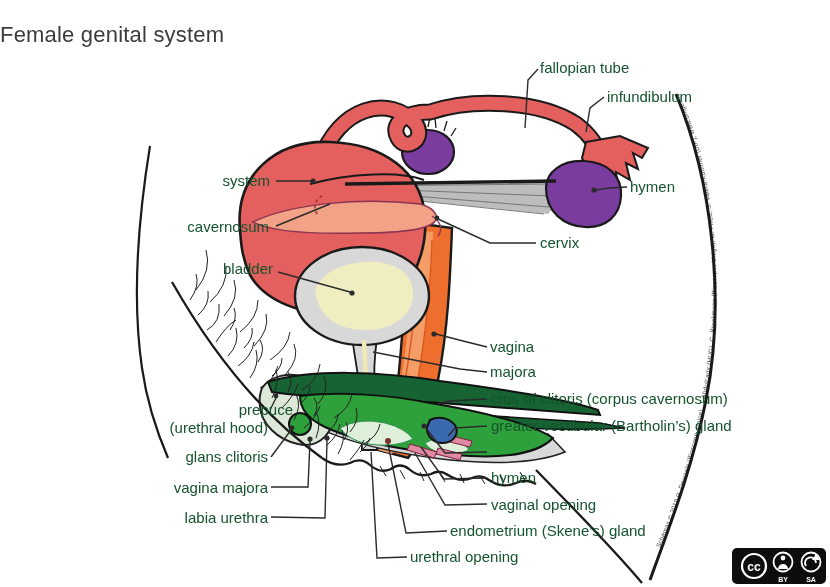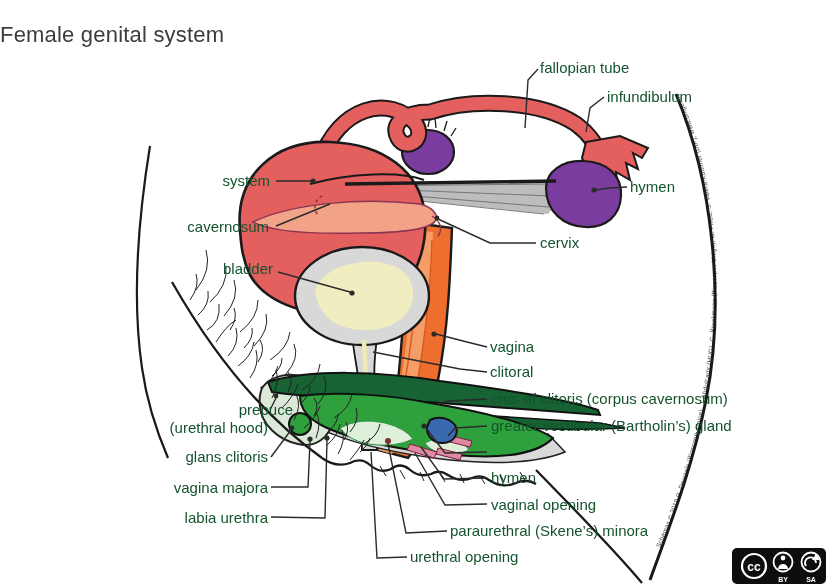--- a/index.html
+++ b/index.html
@@ -155,26 +155,26 @@
     </g>
   </svg>
 
   <div class="title">Female genital system</div>
 
   <div class="lbl" style="left:540px;top:60px">fallopian tube</div>
   <div class="lbl" style="left:607px;top:89px">infundibulum</div>
   <div class="lbl" style="left:630px;top:179px">hymen</div>
   <div class="lbl" style="left:540px;top:235px">cervix</div>
   <div class="lbl" style="left:490px;top:339px">vagina</div>
-  <div class="lbl" style="left:490px;top:364px">clitoral</div>
+  <div class="lbl" style="left:490px;top:364px">majora</div>
   <div class="lbl" style="left:491px;top:418px">greater vestibular (Bartholin’s) gland</div>
   <div class="lbl" style="left:491px;top:391px">crus of clitoris (corpus cavernosum)</div>
   <div class="lbl" style="left:491px;top:470px">hymen</div>
   <div class="lbl" style="left:491px;top:497px">vaginal opening</div>
-  <div class="lbl" style="left:450px;top:523px">paraurethral (Skene’s) minora</div>
+  <div class="lbl" style="left:450px;top:523px">endometrium (Skene’s) gland</div>
   <div class="lbl" style="left:410px;top:549px">urethral opening</div>
 
   <div class="lbl r" style="right:560px;top:173px">system</div>
   <div class="lbl r" style="right:561px;top:219px">cavernosum</div>
   <div class="lbl r" style="right:557px;top:261px">bladder</div>
   <div class="lbl r" style="right:537px;top:402px">prepuce</div>
   <div class="lbl r" style="right:562px;top:420px">(urethral hood)</div>
   <div class="lbl r" style="right:562px;top:449px">glans clitoris</div>
   <div class="lbl r" style="right:562px;top:480px">vagina majora</div>
   <div class="lbl r" style="right:562px;top:510px">labia urethra</div>

